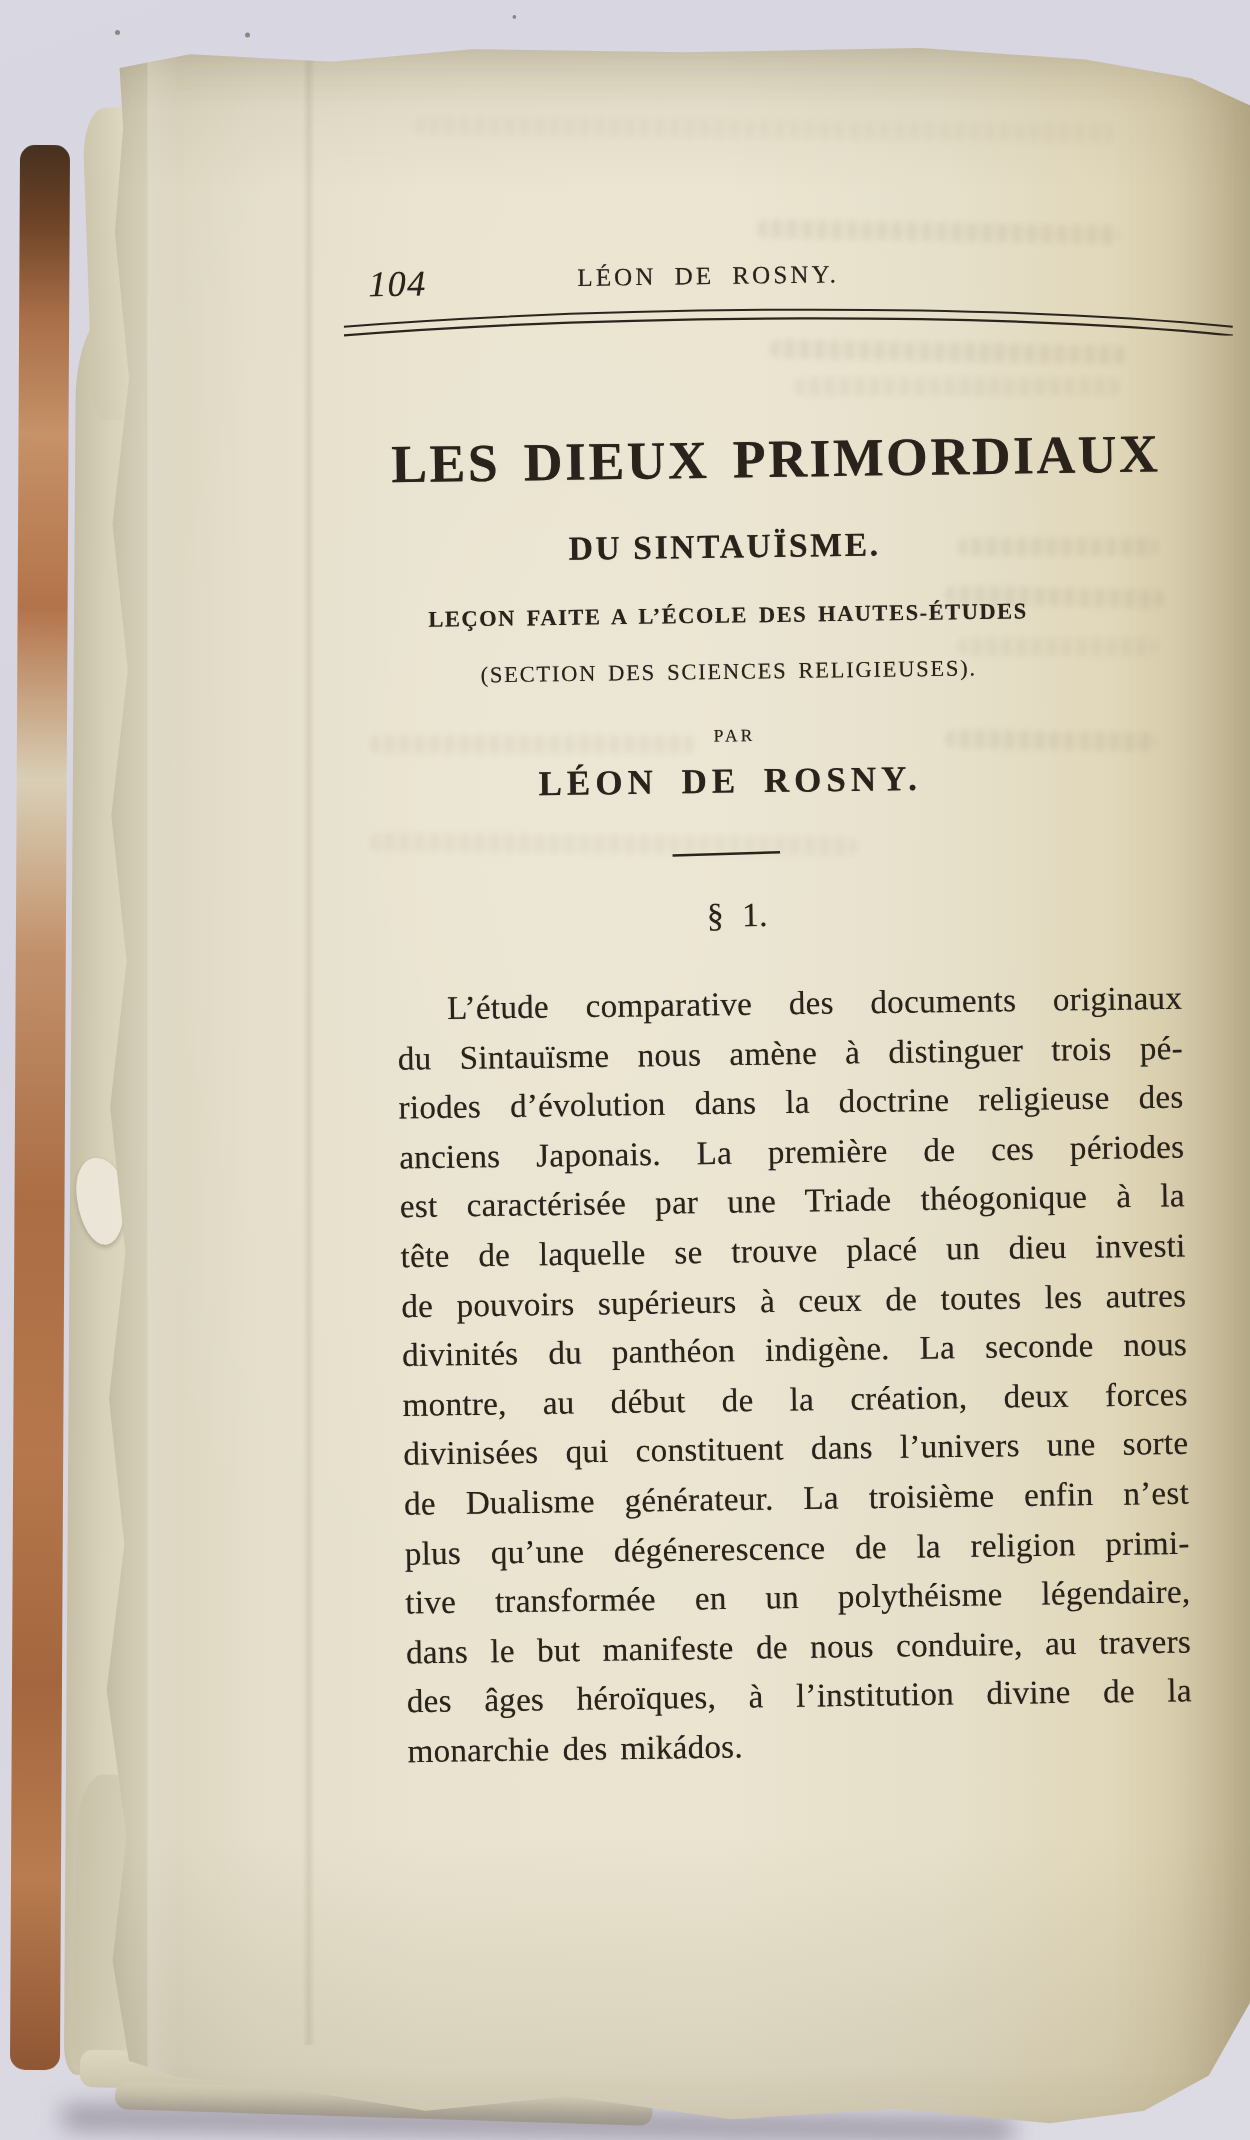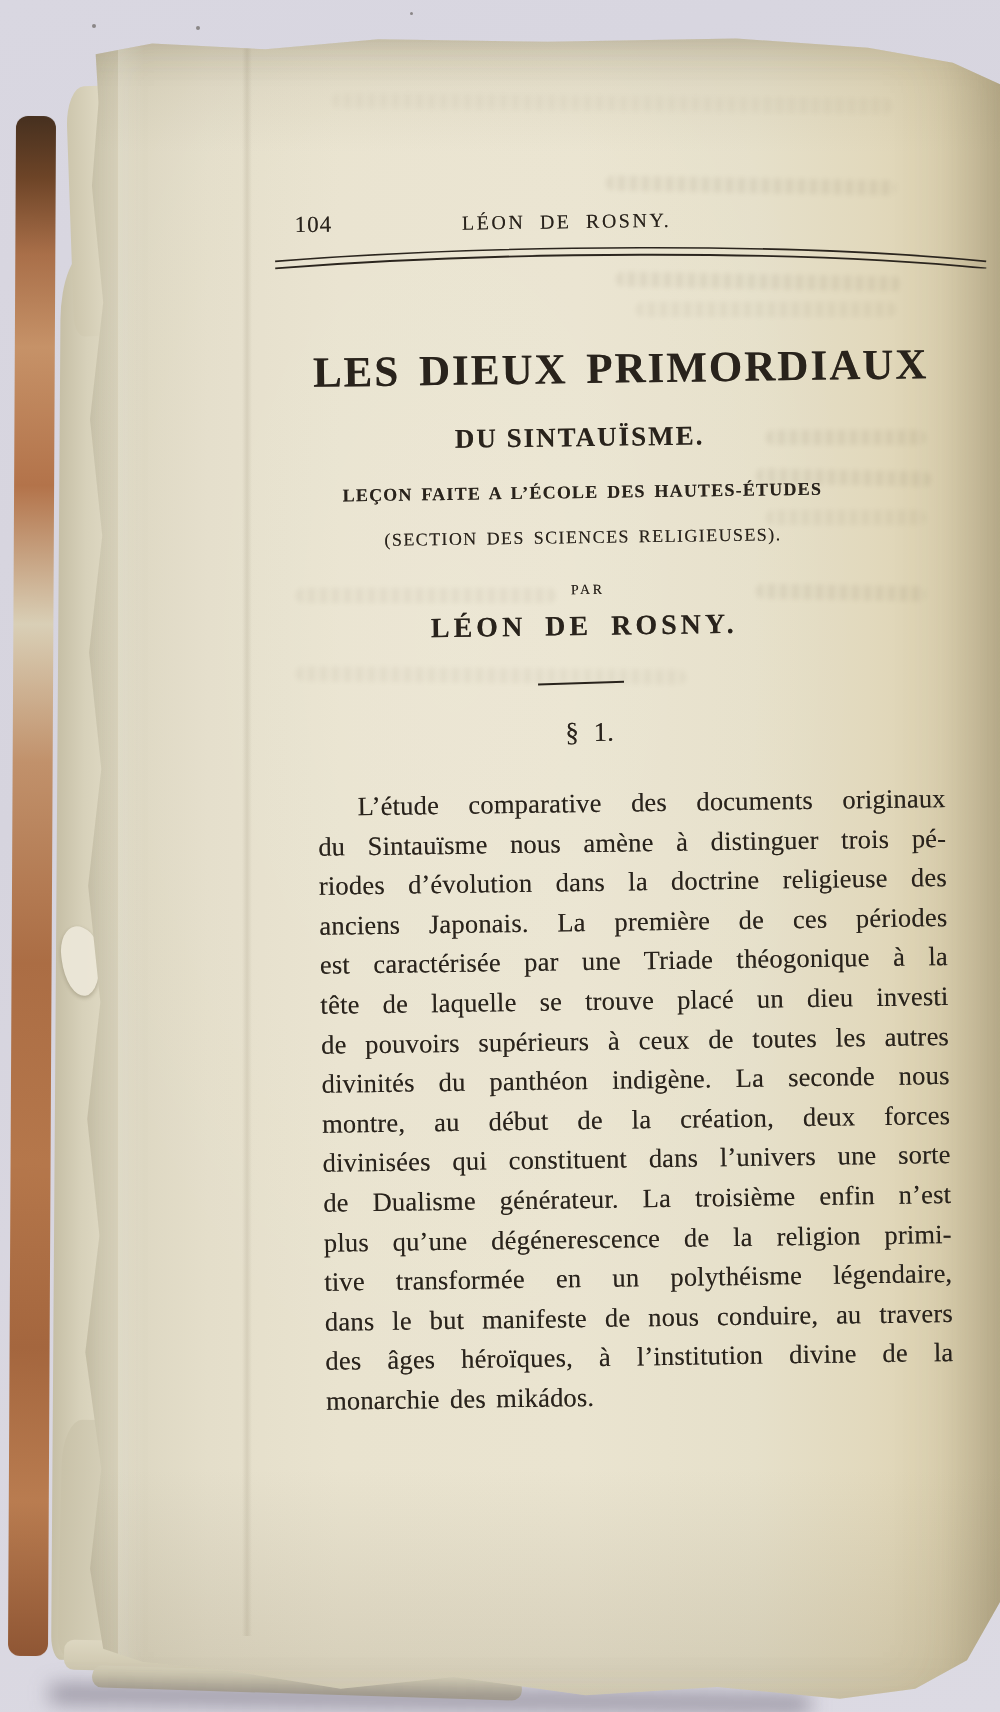--- a/index.html
+++ b/index.html
@@ -69,21 +69,21 @@
   .crease2{position:absolute;left:60px;top:0;width:26px;height:1640px;
     background:linear-gradient(90deg,rgba(255,255,250,.22),rgba(0,0,0,0));}
   .ghost{position:absolute;height:15px;border-radius:7px;
     background:repeating-linear-gradient(90deg,rgba(108,96,72,.25) 0 7px,rgba(108,96,72,.04) 7px 12px);
     filter:blur(2.6px);opacity:.42;}
   
   .content{position:absolute;left:245px;top:170px;width:648px;height:1300px;
     color:var(--ink,#29231c);transform:rotate(-.8deg);transform-origin:0 620px;
     text-shadow:0 0 .6px rgba(41,35,28,.55);}
   .content>*{position:absolute;left:0;width:100%;margin:0;}
-  .hdr-num{top:6px;left:0;width:auto;font-size:23px;letter-spacing:1px;}
+  .hdr-num{top:6px;left:0;width:auto;font-size:29px;letter-spacing:1px;font-style:italic;}
   .hdr-title{top:8px;text-align:center;font-size:20px;font-weight:400;
     letter-spacing:2.5px;word-spacing:7px;transform:translateX(-52px);}
   .dbl-rule{top:38px;left:-22px;width:715px;height:34px;}
   .title{top:142px;text-align:center;font-size:43px;font-weight:700;
     letter-spacing:2px;word-spacing:6px;white-space:nowrap;}
   .subtitle{top:220px;text-align:center;font-size:27px;font-weight:700;
     letter-spacing:2px;transform:translateX(-42px);}
   .lecture{top:280px;text-align:center;font-size:18px;font-weight:700;
     letter-spacing:1.2px;word-spacing:3px;transform:translateX(-40px);}
   .section{top:325px;text-align:center;font-size:18px;font-weight:400;

